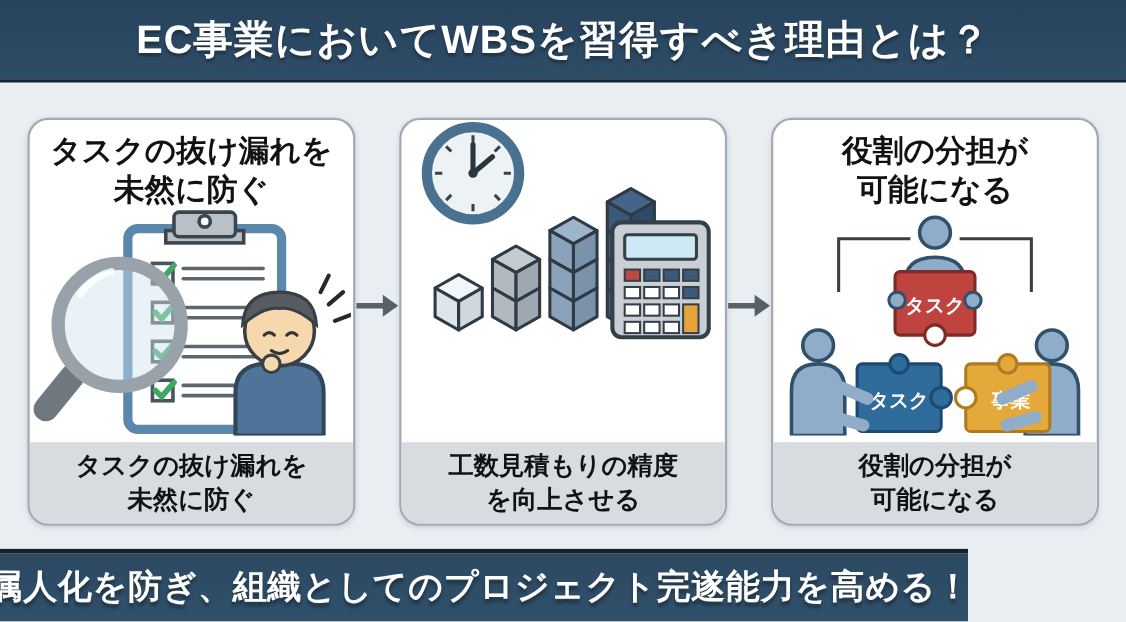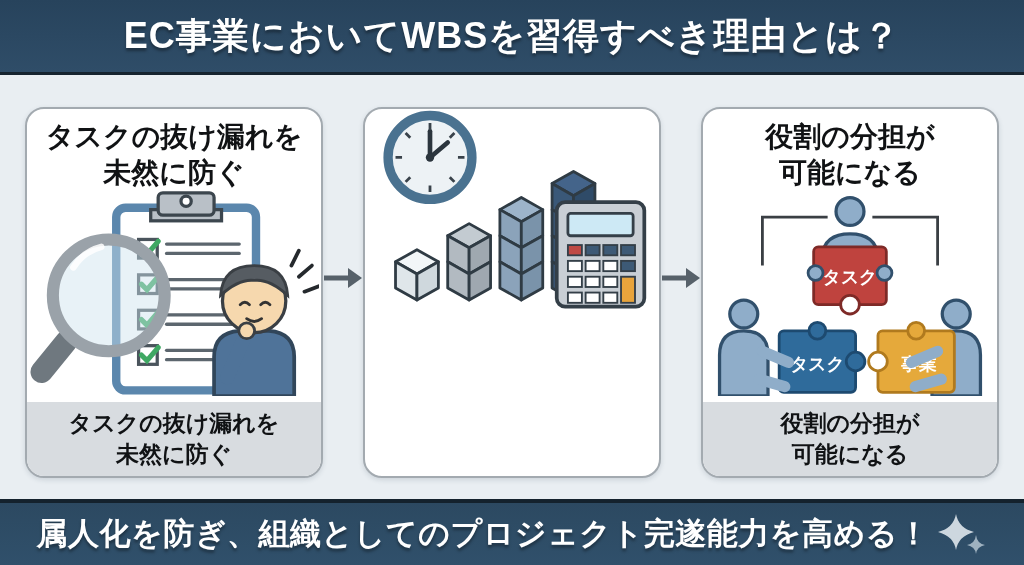--- a/index.html
+++ b/index.html
@@ -38,21 +38,21 @@
   .card-caption{
     background:#d8dce0;min-height:70px;box-sizing:border-box;
     display:flex;align-items:center;justify-content:center;
     text-align:center;font-size:23px;font-weight:700;line-height:1.35;
     color:#101214;white-space:pre-line;padding:6px 2px;
   }
   .gap{width:40px;display:flex;justify-content:center;align-items:flex-start;}
   .gap svg{margin-top:158px;}
   
   .banner-bottom{
-    position:absolute;bottom:0;left:0;width:1024px;height:66px;
+    position:absolute;bottom:0;left:0;width:880px;height:66px;
     background:linear-gradient(180deg,#2c4961 0%,#30506b 100%);
     border-top:4px solid #14222d;box-sizing:border-box;
     display:flex;align-items:center;justify-content:center;gap:8px;
   }
   .banner-bottom .msg{
     color:#ffffff;font-size:31px;font-weight:800;letter-spacing:.5px;
     text-shadow:0 3px 3px rgba(0,0,0,.35);white-space:nowrap;
   }
   .puzzle-label{font-weight:700;fill:#ffffff;font-size:19px;
     font-family:"Liberation Sans","DejaVu Sans",sans-serif;}
@@ -200,20 +200,22 @@
             <rect x="229" y="180" width="15" height="11" fill="#ffffff"></rect>
             <rect x="248" y="180" width="15" height="11" fill="#ffffff"></rect>
             <rect x="267" y="180" width="15" height="28" fill="#e8a43c"></rect>
             <rect x="210" y="197" width="15" height="11" fill="#ffffff"></rect>
             <rect x="229" y="197" width="15" height="11" fill="#ffffff"></rect>
             <rect x="248" y="197" width="15" height="11" fill="#ffffff"></rect>
           </g>
         </g>
       </svg>
     </div>
+    <div class="card-caption">工数見積もりの精度
+を向上させる</div>
   </div>
 
   <div class="gap">
     <svg width="40" height="26" viewBox="0 0 40 26">
       <line x1="1" y1="13" x2="27" y2="13" stroke="#57616a" stroke-width="5"></line>
       <polygon points="25,3 39,13 25,23" fill="#57616a"></polygon>
     </svg>
   </div>
 
   <div class="card">

